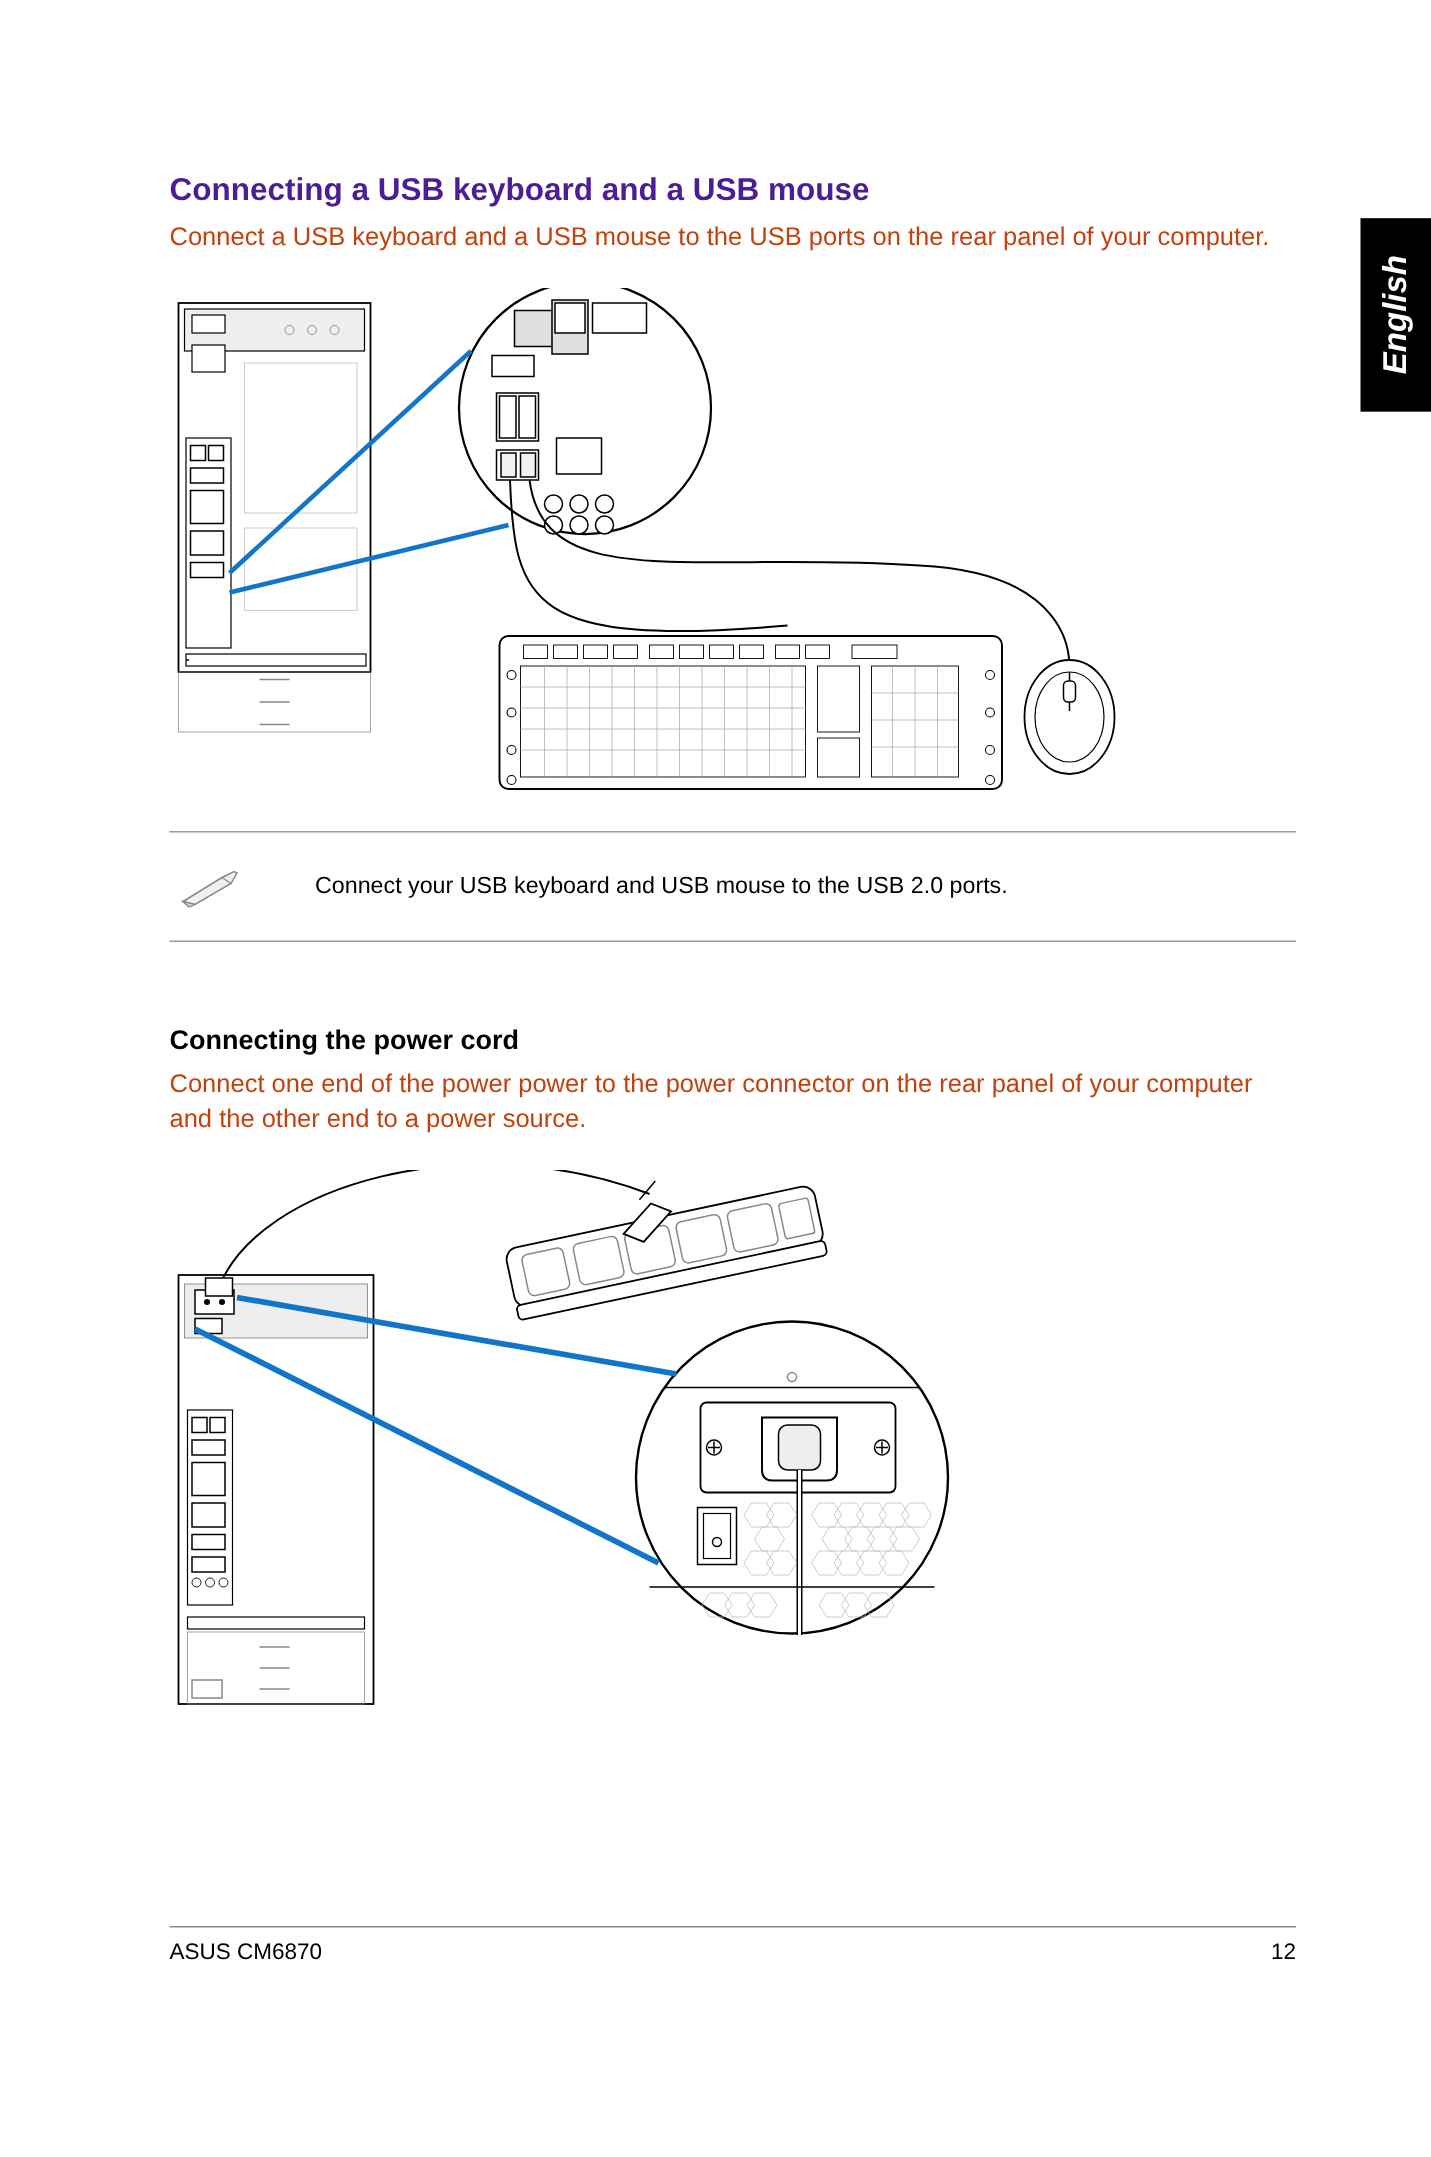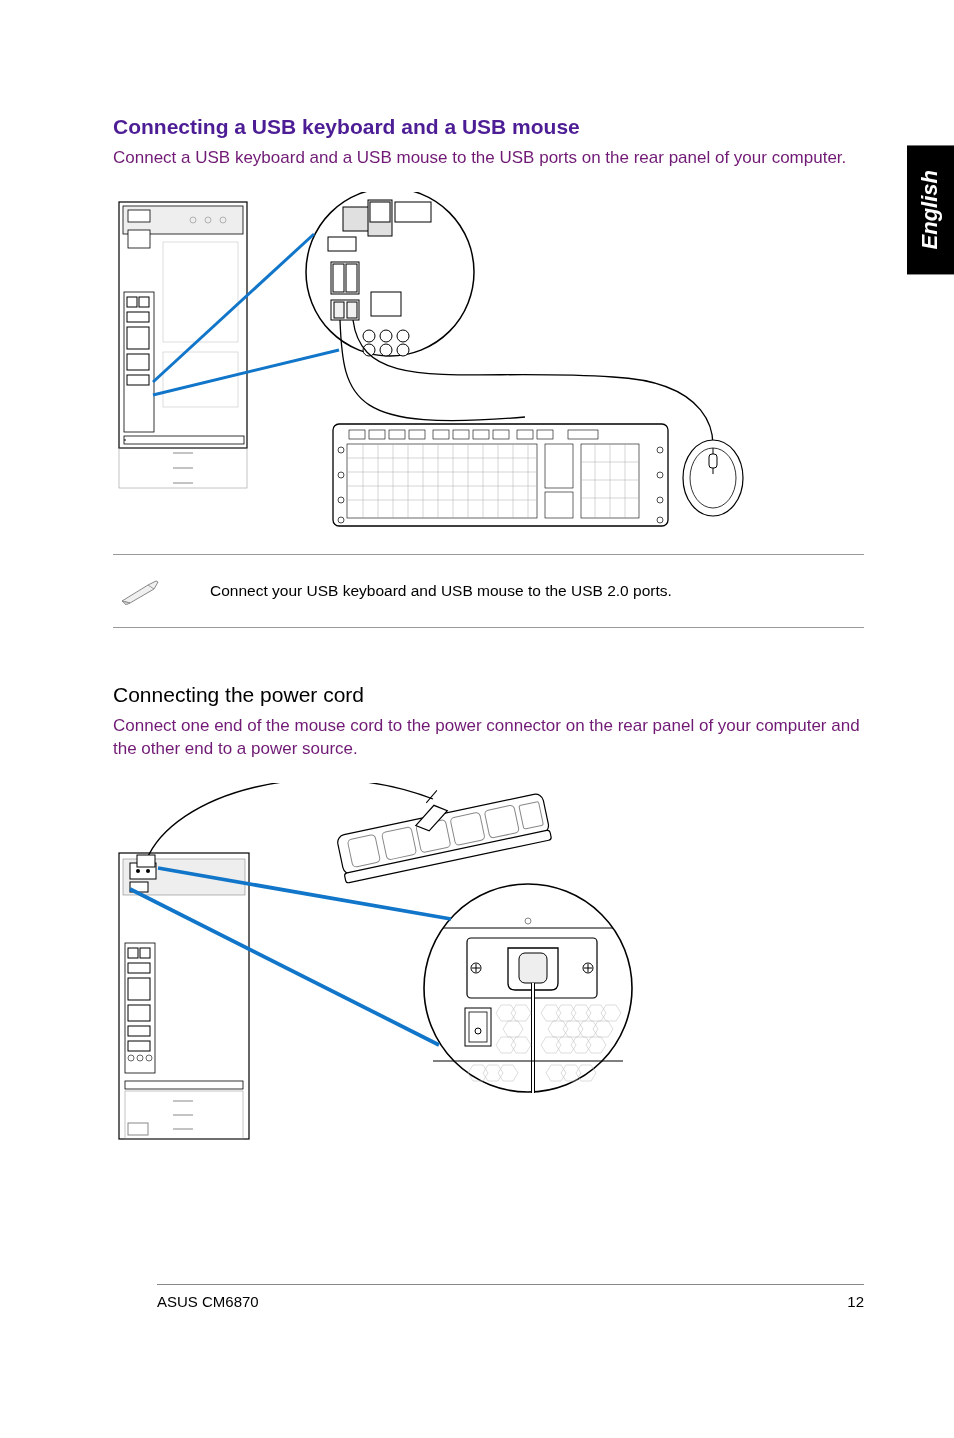--- a/index.html
+++ b/index.html
@@ -35,21 +35,21 @@
     .section-heading {
       font-size: 21px;
       font-weight: bold;
       margin-bottom: 8px;
       color: #4c1d95;
     }
     .body-text {
       font-size: 17px;
       line-height: 1.35;
       margin-bottom: 22px;
-      color: #701a75;
+      color: #c2410c;
     }
     .figure-box {
       width: 730px;
       height: 340px;
       margin-bottom: 22px;
       position: relative;
     }
     .note-row {
       display: flex;
       align-items: center;
@@ -63,41 +63,40 @@
     .pencil-icon {
       width: 42px;
       height: 28px;
       flex-shrink: 0;
       margin-left: 5px;
     }
     .note-text {
       font-size: 15.5px;
     }
     .second-section-heading {
-      font-size: 21px;
-      font-weight: normal;
+      font-size: 18px;
+      font-weight: bold;
       margin-bottom: 8px;
     }
     .figure-box2 {
       width: 730px;
       height: 360px;
       position: relative;
       margin-bottom: 20px;
     }
     .footer {
       position: absolute;
       bottom: 128px;
       left: 113px;
       right: 90px;
       border-top: 1px solid #888;
       padding-top: 8px;
       display: flex;
       justify-content: space-between;
       font-size: 15px;
-      margin-left: 44px;
     }
     
     .illus-svg {
       width: 100%;
       height: 100%;
     }
   </style>
 </head>
 <body>
 
@@ -238,21 +237,21 @@
       <svg viewBox="0 0 42 28" width="42" height="28">
         <path d="M 4 24 L 30 8 L 38 4 L 40 5 L 36 12 L 12 26 L 4 24 Z" fill="#f0f0f0" stroke="#888" stroke-width="1"></path>
         <path d="M 4 24 L 12 26 L 8 28 Z" fill="#ccc" stroke="#888" stroke-width="0.8"></path>
         <line x1="30" y1="8" x2="36" y2="12" stroke="#888" stroke-width="0.8"></line>
       </svg>
     </span>
     <span class="note-text">Connect your USB keyboard and USB mouse to the USB 2.0 ports.</span>
   </div>
 
   <h2 class="second-section-heading">Connecting the power cord</h2>
-  <p class="body-text">Connect one end of the mouse cord to the power connector on the rear panel of your computer and the other end to a power source.</p>
+  <p class="body-text">Connect one end of the power power to the power connector on the rear panel of your computer and the other end to a power source.</p>
 
   <div class="figure-box2">
     <svg class="illus-svg" viewBox="0 0 730 360">
 
       <g transform="translate(215,0) rotate(-12 120 50)">
         <rect x="10" y="30" width="210" height="40" rx="8" fill="#fff" stroke="#000" stroke-width="1.2"></rect>
         <rect x="10" y="68" width="210" height="10" rx="3" fill="#fff" stroke="#000" stroke-width="1.2"></rect>
 
         <rect x="20" y="36" width="28" height="28" rx="4" fill="#fff" stroke="#888"></rect>
         <rect x="55" y="36" width="30" height="28" rx="4" fill="#fff" stroke="#888"></rect>

